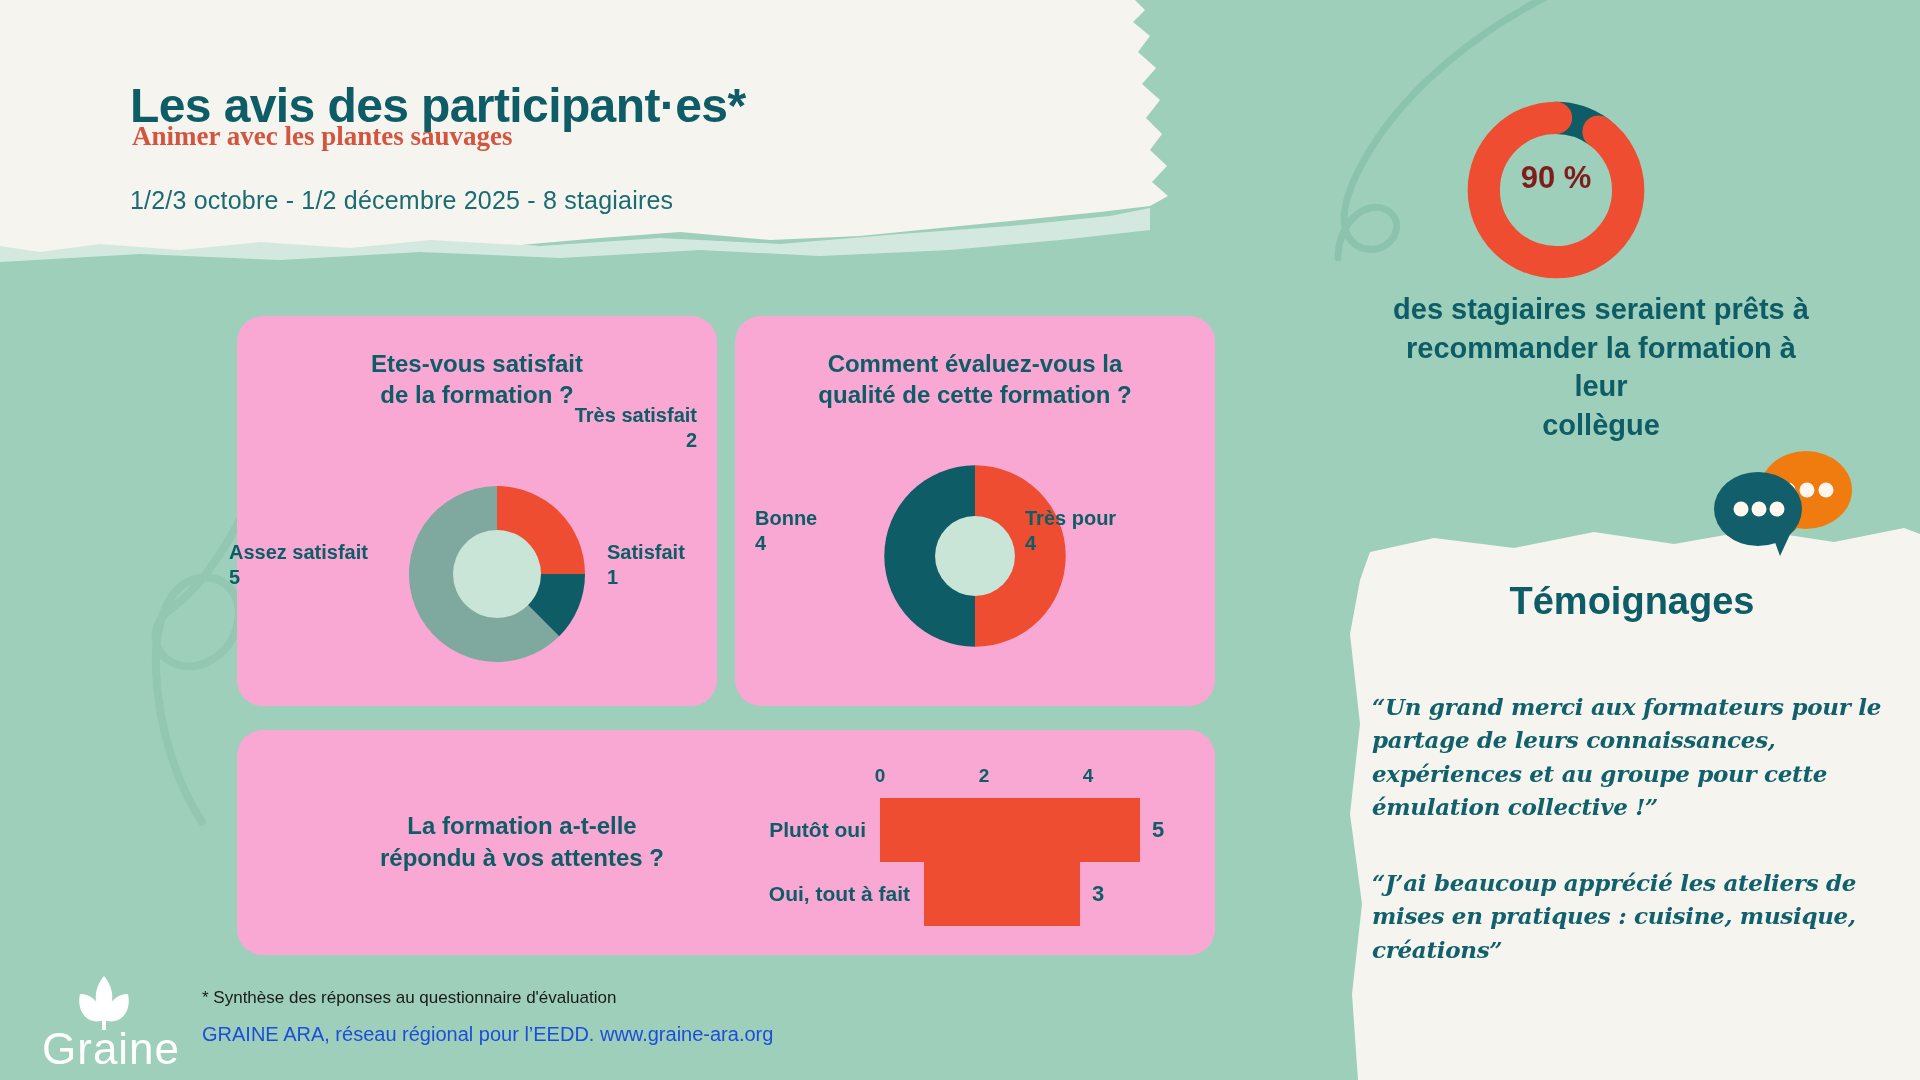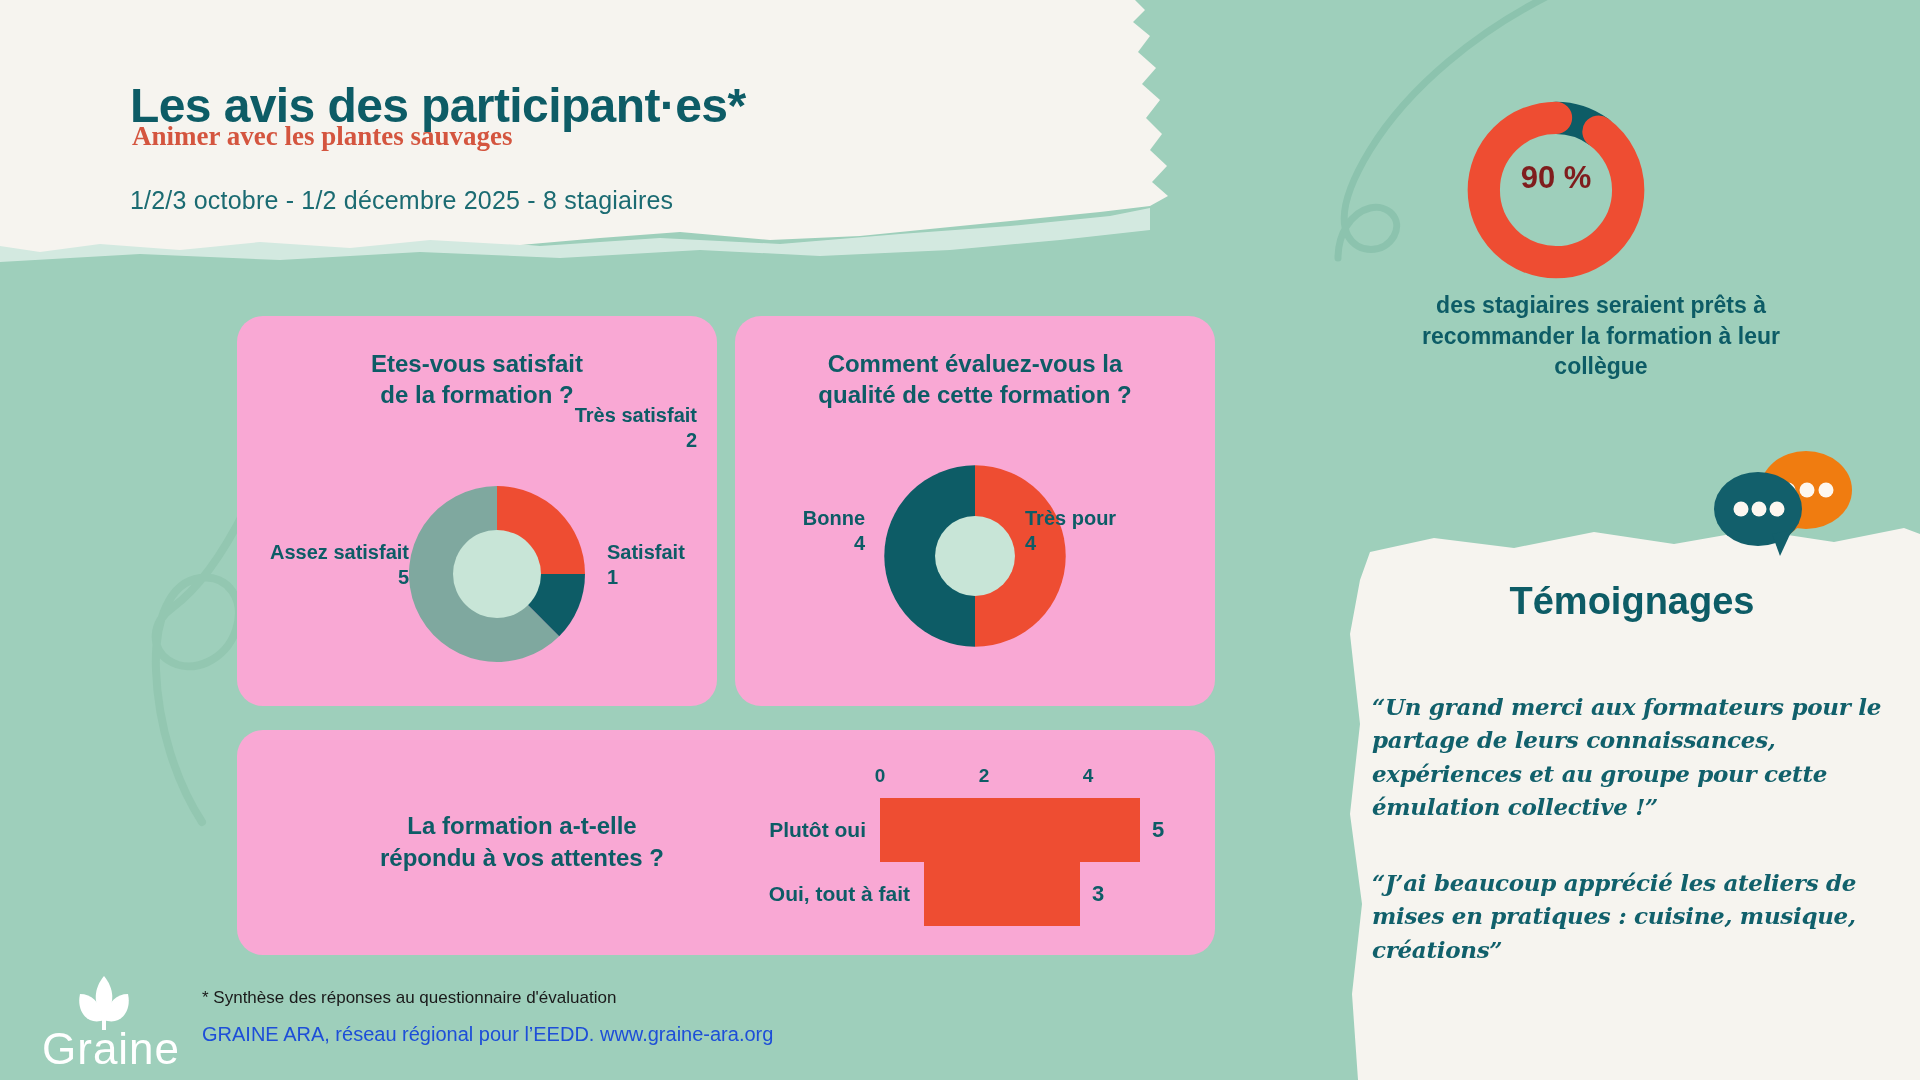--- a/index.html
+++ b/index.html
@@ -73,21 +73,21 @@
   .card-title{
     position:absolute;width:100%;text-align:center;
     font-size:24px;font-weight:bold;color:#0d5c66;line-height:1.28;
   }
   #card-satisfaction .card-title{top:33px;}
   #card-quality .card-title{top:33px;}
 
   
   .dlabel{
     position:absolute;font-size:20px;font-weight:bold;color:#0d5c66;
-    line-height:1.25;text-align:right;white-space:nowrap;
+    line-height:1.25;text-align:left;white-space:nowrap;
   }
   .dlabel .num{display:block;}
 
   
   .bar-axis{position:absolute;top:765px;left:880px;width:260px;height:24px;}
   .bar-tick{
     position:absolute;top:0;font-size:19px;font-weight:bold;color:#0d5c66;
     transform:translateX(-50%);
   }
   .bar-row{position:absolute;height:64px;}
@@ -102,21 +102,21 @@
     margin-left:12px;font-size:22px;font-weight:bold;color:#0d5c66;
   }
   .expect-q{
     position:absolute;left:60px;top:80px;width:450px;text-align:center;
     font-size:24px;font-weight:bold;color:#0d5c66;line-height:1.35;
   }
 
   
   .stat-caption{
     position:absolute;left:1386px;top:290px;width:430px;text-align:center;
-    font-size:23px;font-weight:bold;color:#0d5c66;line-height:1.33;
+    font-size:29px;font-weight:bold;color:#0d5c66;line-height:1.33;
   }
   .stat-value{
     position:absolute;left:1476px;top:160px;width:160px;text-align:center;
     font-size:31px;font-weight:bold;color:#7f1d1d;
   }
 
   
   .testi-paper{
     position:absolute;left:1344px;top:524px;width:576px;height:556px;
     background:#f6f4ef;

